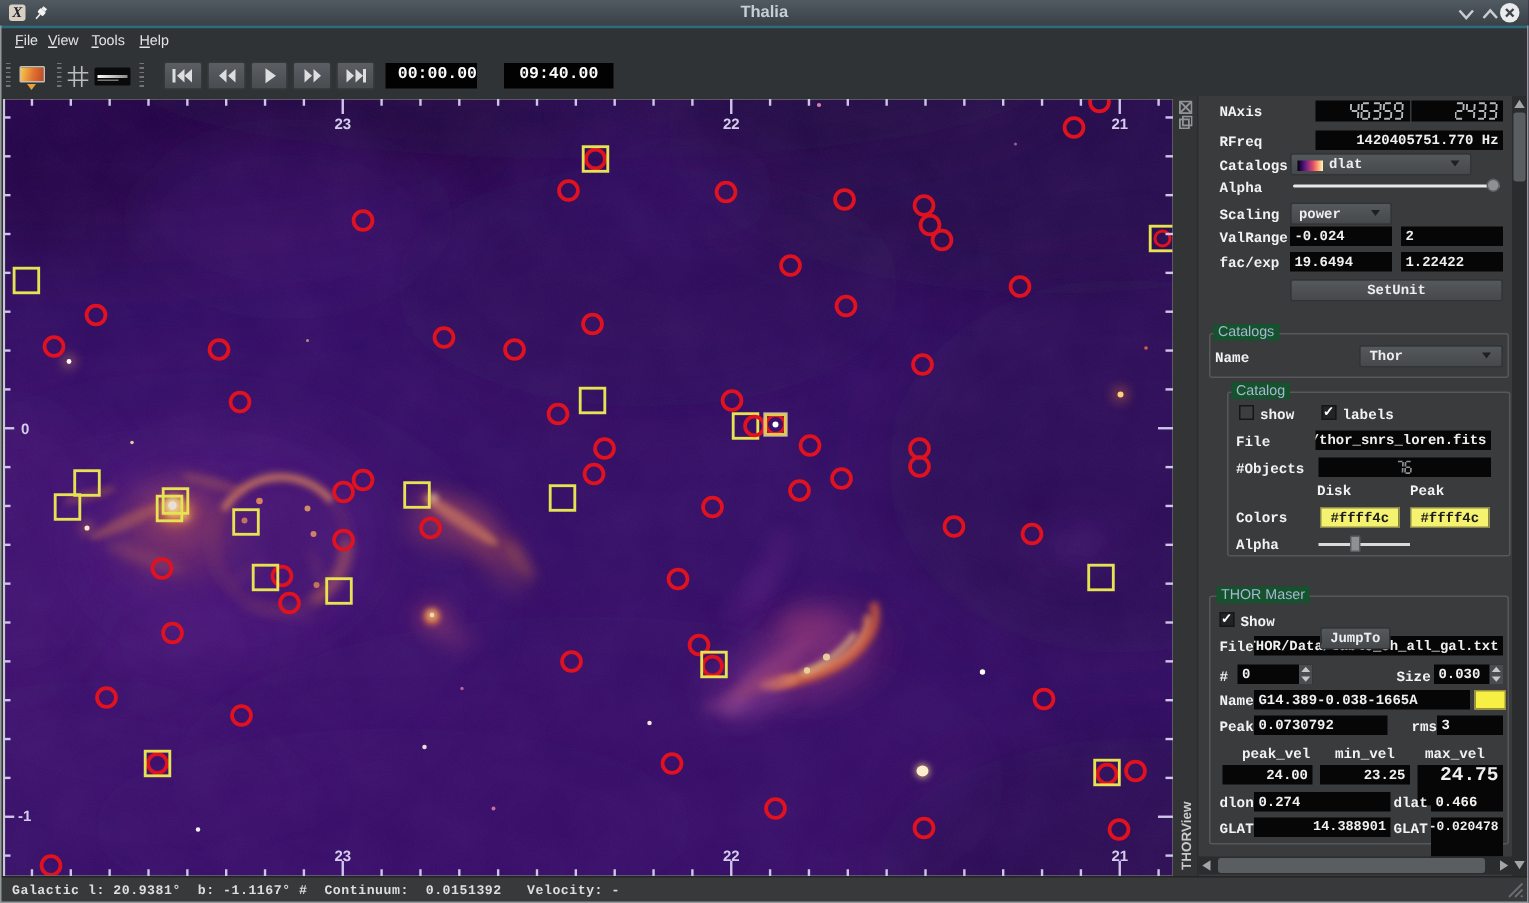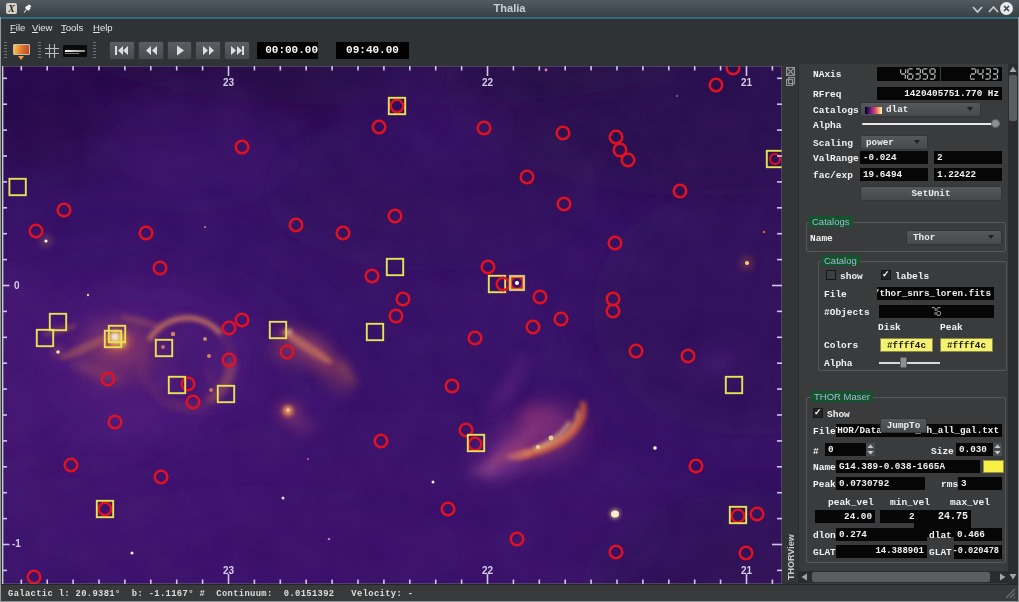--- a/index.html
+++ b/index.html
@@ -568,29 +568,29 @@
 <div class="abs" style="left:983px;top:460px;width:21px;height:13px;background:#f8ef45;border:1px solid #98913a"></div>
 <div class="lbl" style="left:813px;top:479px;color:#f2f2f2">Peak</div>
 <div class="fld" style="left:836px;top:477px;width:89px;height:13px;text-align:left;padding-left:3px;font-size:9.3px;color:#f0f0f0">0.0730792</div>
 <div class="lbl" style="left:941px;top:479px;color:#f2f2f2">rms</div>
 <div class="fld" style="left:958px;top:477px;width:44px;height:13px;text-align:left;padding-left:3px;font-size:9.3px;color:#f0f0f0">3</div>
 <div class="lbl" style="left:828px;top:497px;color:#f2f2f2">peak_vel</div>
 <div class="lbl" style="left:890px;top:497px;color:#f2f2f2">min_vel</div>
 <div class="lbl" style="left:950px;top:497px;color:#f2f2f2">max_vel</div>
 <div class="fld" style="left:815px;top:510px;width:60px;height:13px;font-size:9.3px;color:#f0f0f0"><span style="position:absolute;right:3px;top:0;white-space:pre">24.00</span></div>
 <div class="fld" style="left:880px;top:510px;width:60px;height:13px;font-size:9.3px;color:#f0f0f0"><span style="position:absolute;right:3px;top:0;white-space:pre">23.25</span></div>
-<div class="fld" style="left:914px;top:510px;width:57px;height:27px;font-size:10px;color:#f0f0f0"><span style="position:absolute;right:3px;top:0;white-space:pre">24.75</span></div>
+<div class="fld" style="left:945px;top:510px;width:57px;height:27px;font-size:13px;color:#f0f0f0"><span style="position:absolute;right:3px;top:0;white-space:pre">24.75</span></div>
 <div class="lbl" style="left:813px;top:530px;color:#f2f2f2">dlon</div>
 <div class="fld" style="left:836px;top:528px;width:91px;height:13px;text-align:left;padding-left:3px;font-size:9.3px;color:#f0f0f0">0.274</div>
 <div class="lbl" style="left:929px;top:530px;color:#f2f2f2">dlat</div>
 <div class="fld" style="left:954px;top:528px;width:48px;height:13px;text-align:left;padding-left:3px;font-size:9.3px;color:#f0f0f0">0.466</div>
 <div class="lbl" style="left:813px;top:547px;color:#f2f2f2">GLAT</div>
 <div class="fld" style="left:836px;top:545px;width:91px;height:13px;font-size:9.0px;color:#f0f0f0"><span style="position:absolute;right:3px;top:0;white-space:pre">14.388901</span></div>
 <div class="lbl" style="left:929px;top:547px;color:#f2f2f2">GLAT</div>
-<div class="fld" style="left:954px;top:545px;width:48px;height:14px;font-size:8.6px;color:#f0f0f0"><span style="position:absolute;right:3px;top:0;white-space:pre">-0.020478</span></div>
+<div class="fld" style="left:954px;top:545px;width:48px;height:26px;font-size:8.6px;color:#f0f0f0"><span style="position:absolute;right:3px;top:0;white-space:pre">-0.020478</span></div>
 <div class="abs" style="left:1008px;top:64px;width:10px;height:520px;background:#2a2c2e"></div>
 <svg class="abs" style="left:1009px;top:66px" width="8" height="7" viewBox="0 0 8 7">
     <path d="M4 0.5 L7.5 6 L0.5 6z" fill="#a2a6a8"></path>
   </svg>
 <div class="abs" style="left:1009px;top:75px;width:8px;height:46px;background:#5a5e61;border-radius:2px"></div>
 <svg class="abs" style="left:1009px;top:573px" width="8" height="7" viewBox="0 0 8 7">
     <path d="M4 6.5 L7.5 1 L0.5 1z" fill="#a2a6a8"></path>
   </svg>
 <div class="abs" style="left:799px;top:571px;width:209px;height:12px;background:#2a2c2e"></div>
 <svg class="abs" style="left:801px;top:573px" width="7" height="8" viewBox="0 0 7 8">

